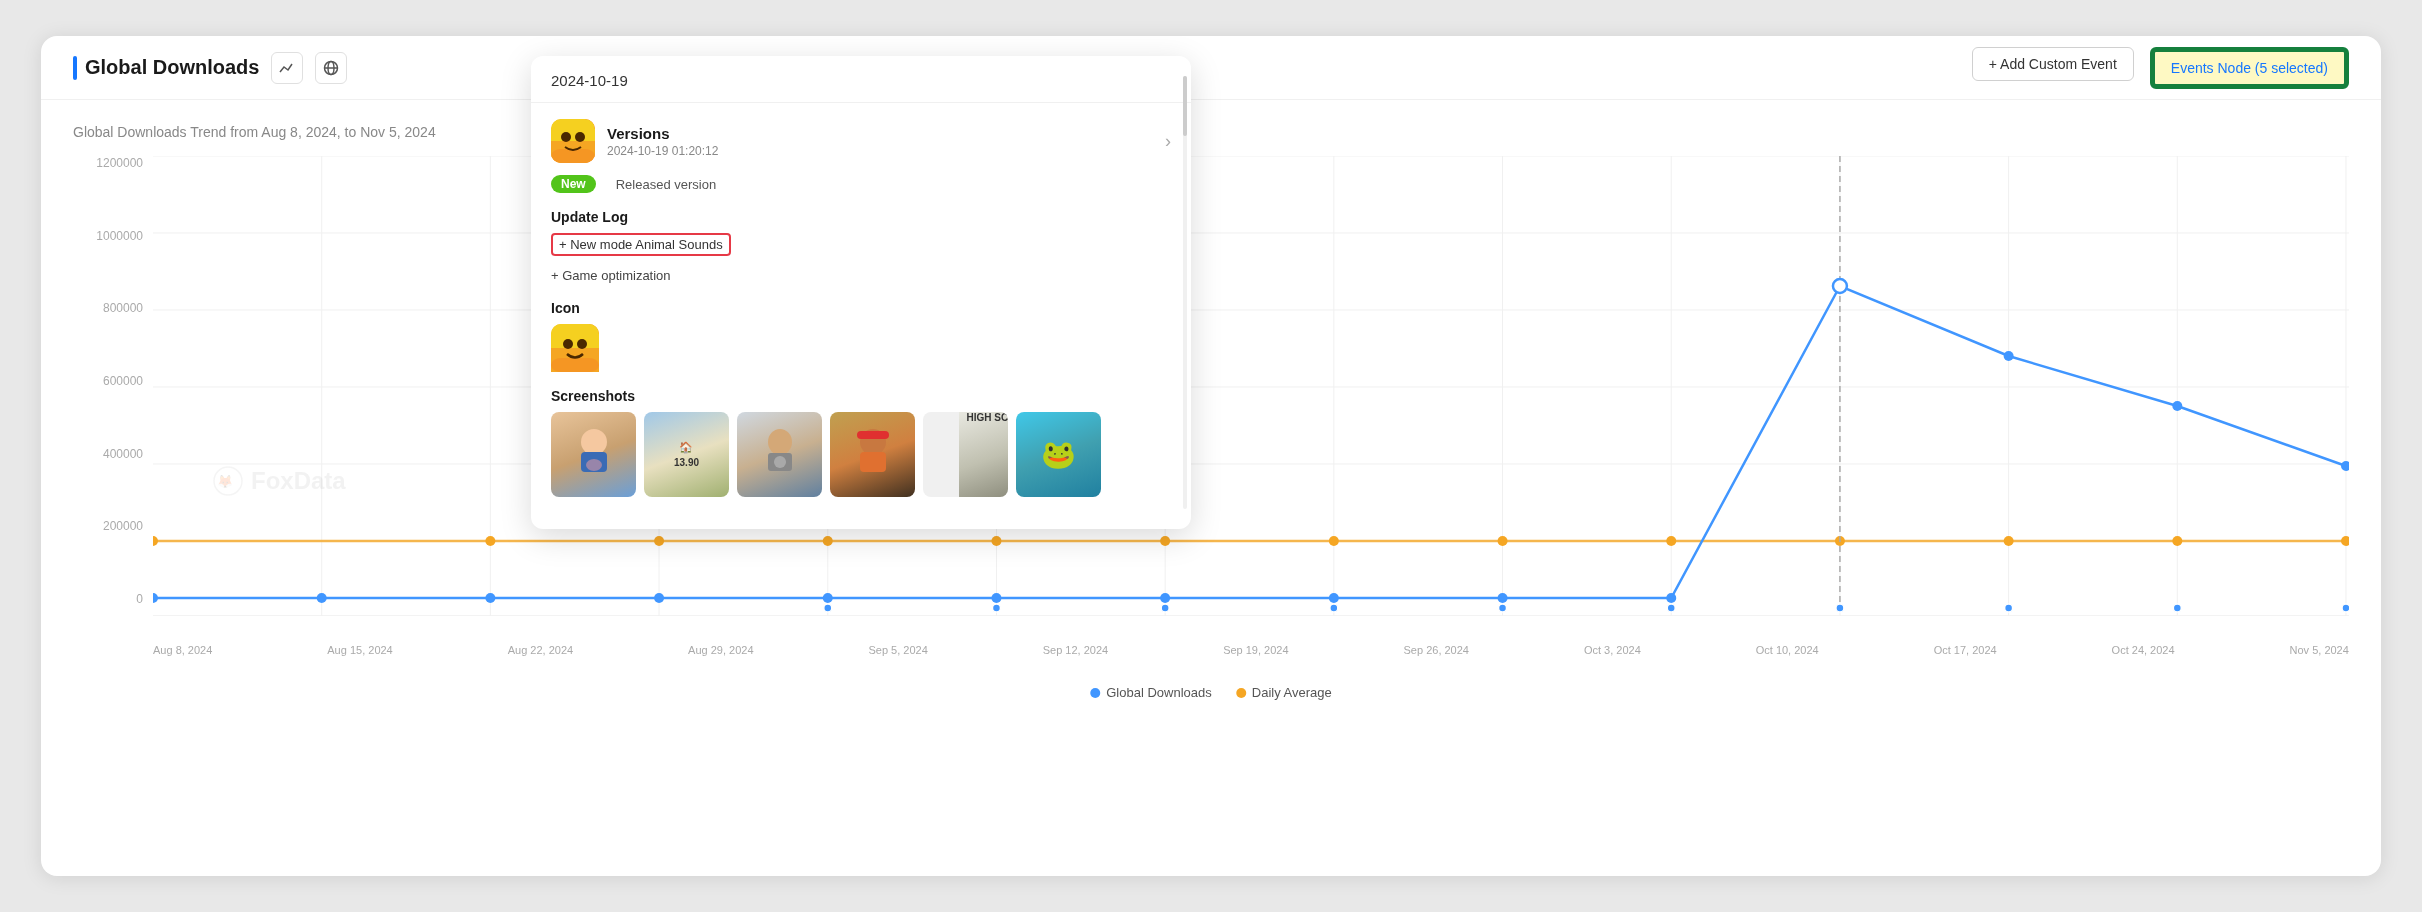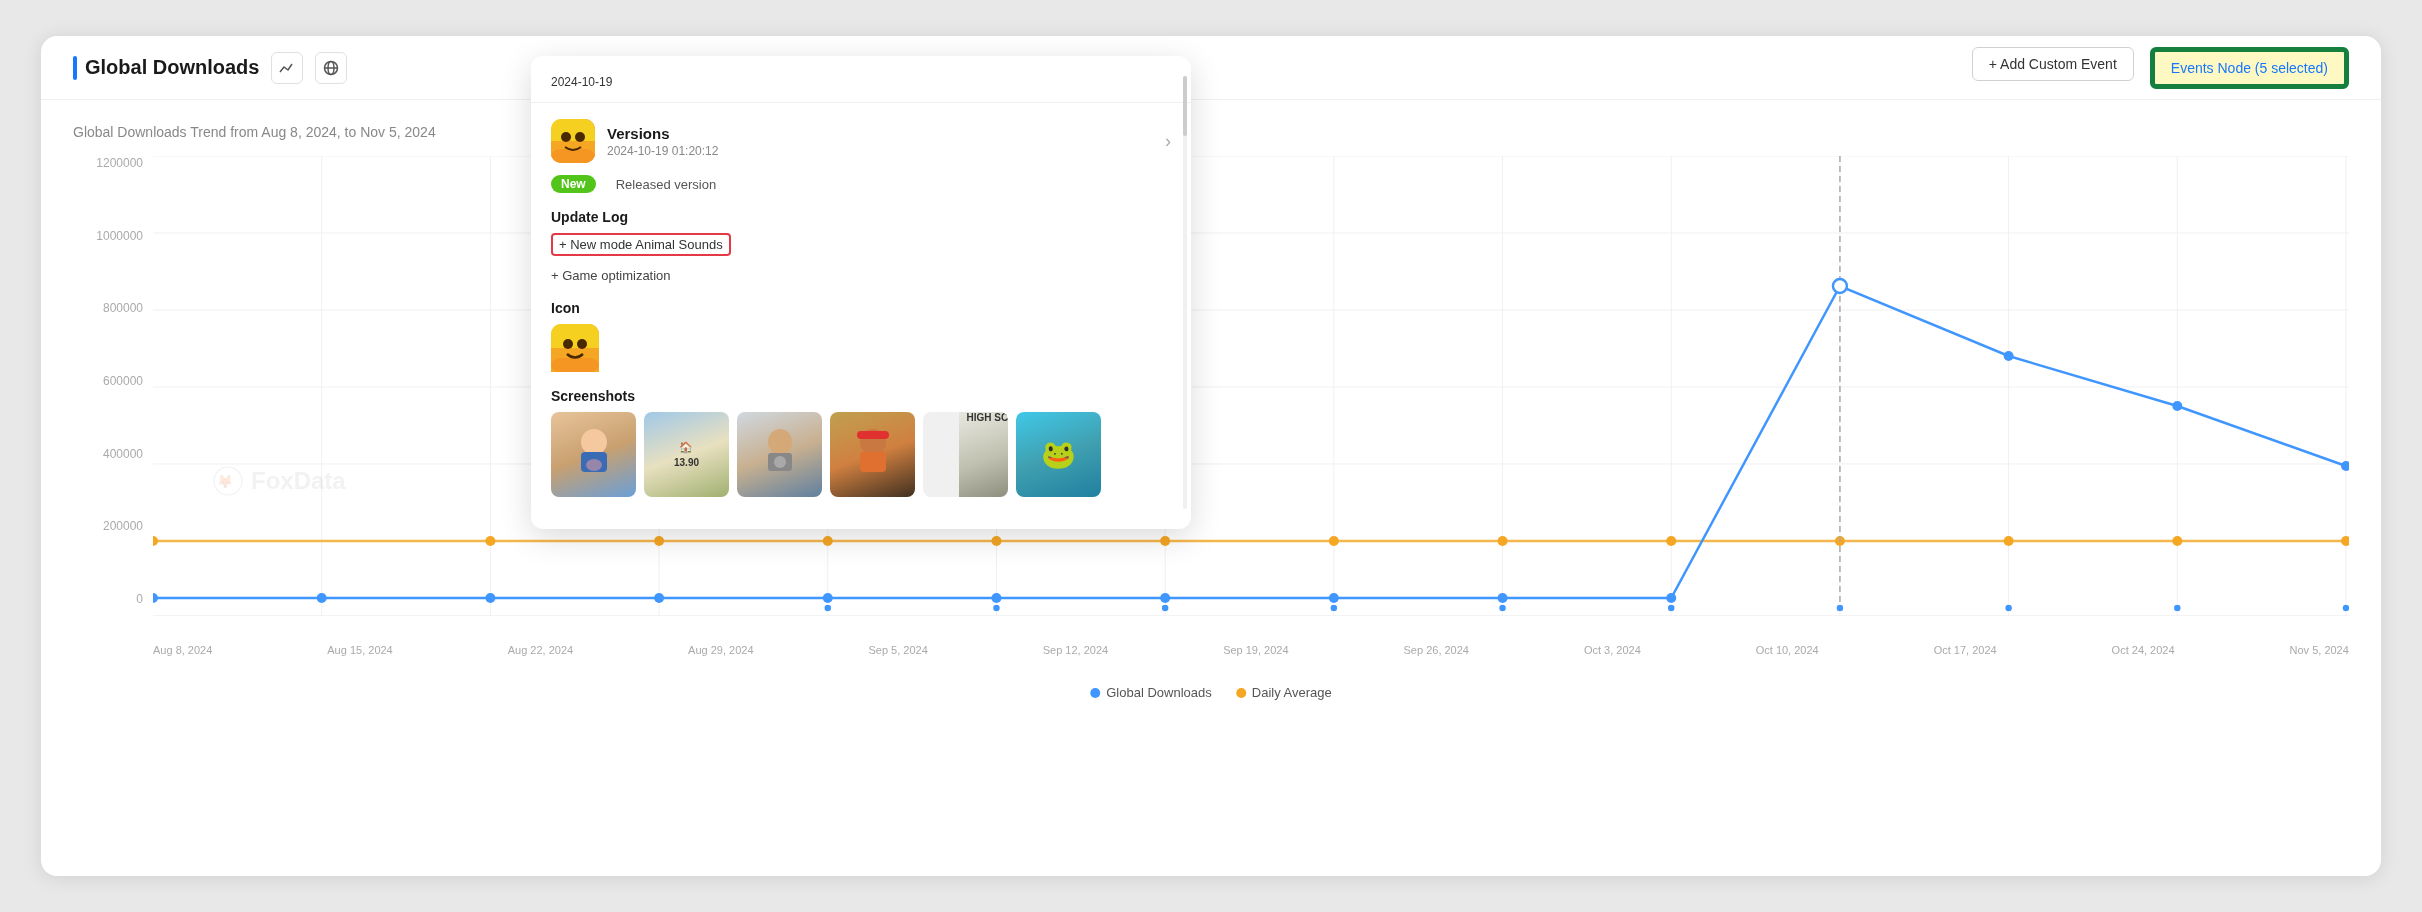--- a/index.html
+++ b/index.html
@@ -182,21 +182,21 @@
       border-radius: 12px;
       box-shadow: 0 8px 32px rgba(0,0,0,0.15);
       z-index: 100;
       overflow: hidden;
     }
     .popup-header {
       padding: 16px 20px 12px 20px;
       border-bottom: 1px solid #f0f0f0;
     }
     .popup-date {
-      font-size: 12px;
+      font-size: 15px;
       color: #333;
       margin-top: 25px;
     }
     .popup-body {
       padding: 16px 20px;
       max-height: 500px;
       overflow-y: auto;
     }
     .popup-section {
       margin-bottom: 16px;

